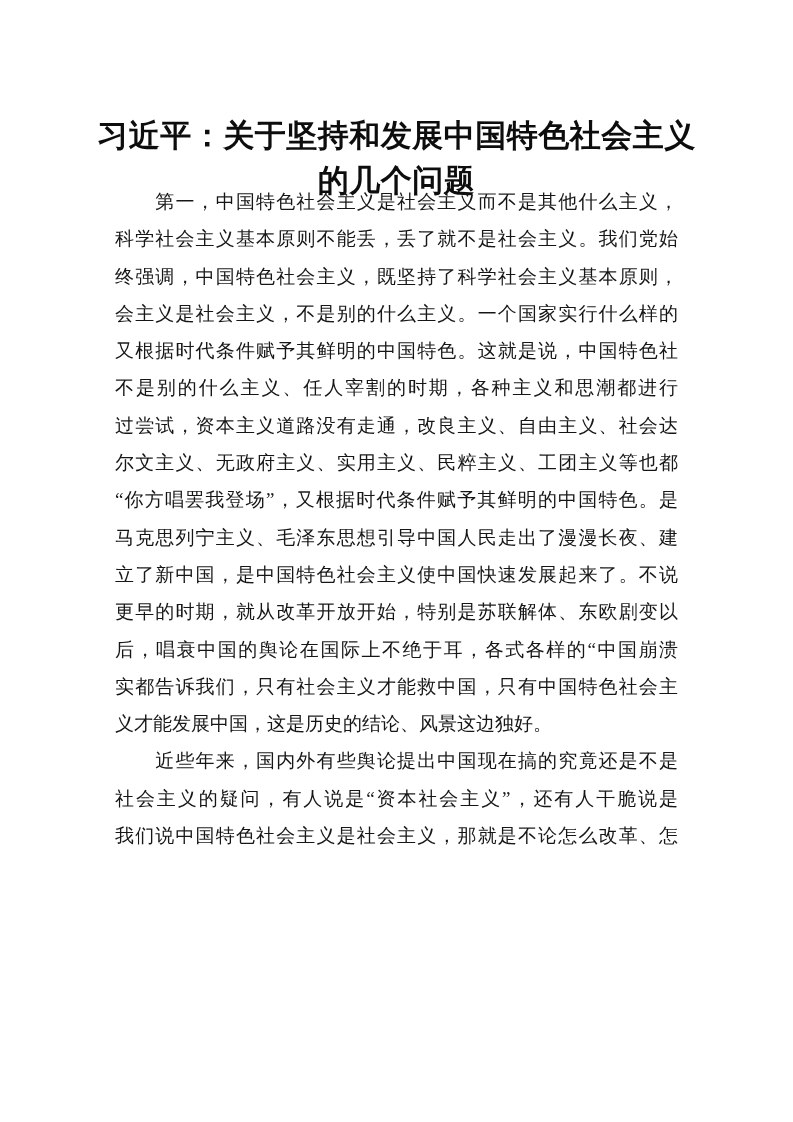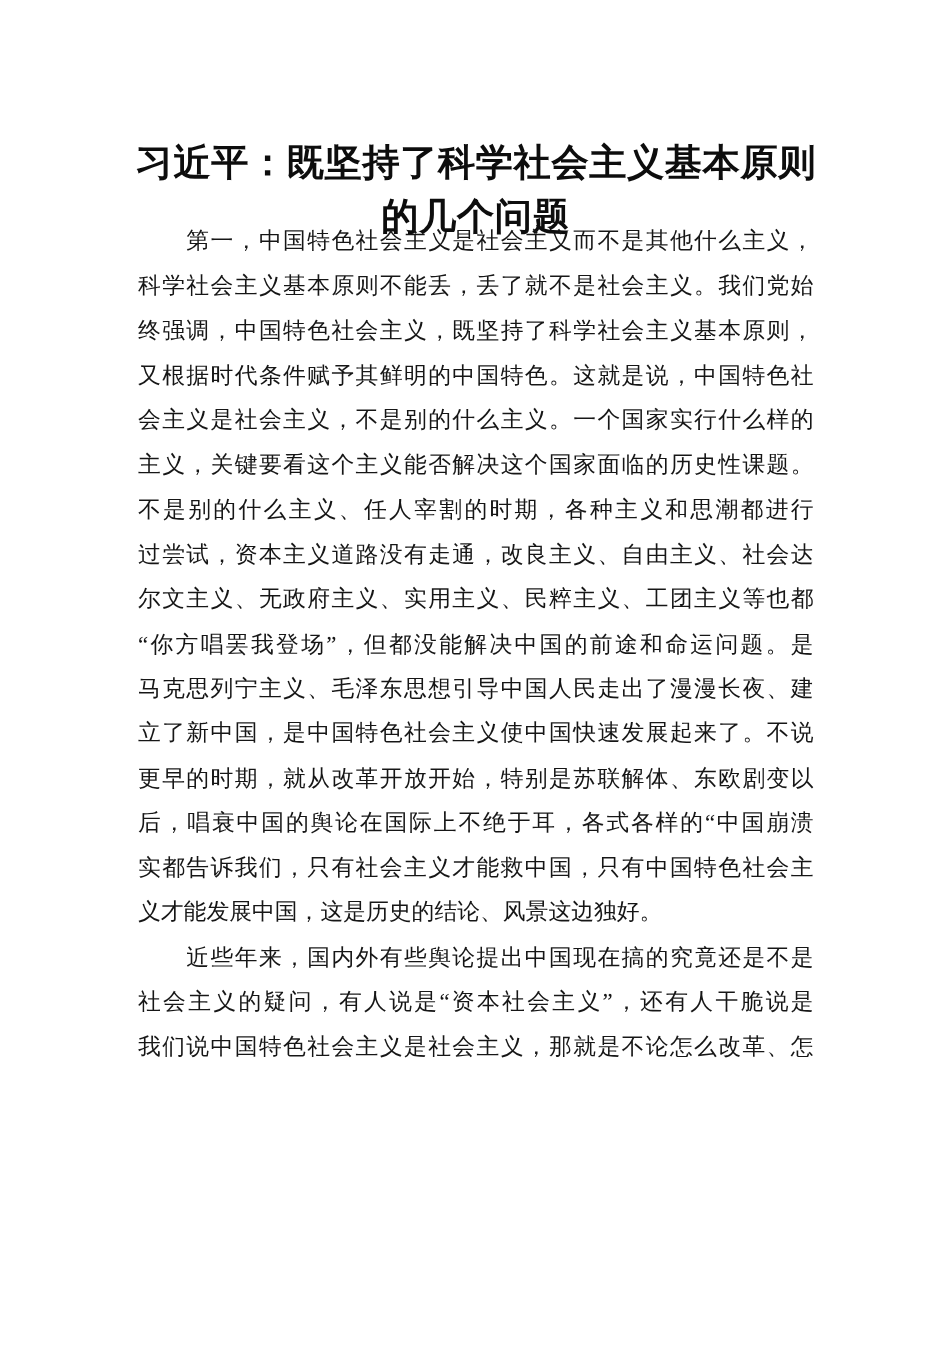--- a/index.html
+++ b/index.html
@@ -47,35 +47,34 @@
   }
   .text-line.line-end {
     text-align-last: left;
   }
 </style>
 </head>
 <body>
 
 <div class="page">
   <h1 class="doc-title">
-      <div>习近平：既坚持了科学社会主义基本原则</div>
+      <div>习近平：关于坚持和发展中国特色社会主义</div>
       <div>的几个问题</div>
     </h1>
   <div class="doc-body">
       <div class="para">
         <div class="text-line">　　第一，中国特色社会主义是社会主义而不是其他什么主义，</div>
         <div class="text-line">科学社会主义基本原则不能丢，丢了就不是社会主义。我们党始</div>
         <div class="text-line">终强调，中国特色社会主义，既坚持了科学社会主义基本原则，</div>
+        <div class="text-line">会主义是社会主义，不是别的什么主义。一个国家实行什么样的</div>
         <div class="text-line">又根据时代条件赋予其鲜明的中国特色。这就是说，中国特色社</div>
-        <div class="text-line">会主义是社会主义，不是别的什么主义。一个国家实行什么样的</div>
-        <div class="text-line">主义，关键要看这个主义能否解决这个国家面临的历史性课题。</div>
         <div class="text-line">不是别的什么主义、任人宰割的时期，各种主义和思潮都进行</div>
         <div class="text-line">过尝试，资本主义道路没有走通，改良主义、自由主义、社会达</div>
         <div class="text-line">尔文主义、无政府主义、实用主义、民粹主义、工团主义等也都</div>
-        <div class="text-line">“你方唱罢我登场”，但都没能解决中国的前途和命运问题。是</div>
+        <div class="text-line">“你方唱罢我登场”，又根据时代条件赋予其鲜明的中国特色。是</div>
         <div class="text-line">马克思列宁主义、毛泽东思想引导中国人民走出了漫漫长夜、建</div>
         <div class="text-line">立了新中国，是中国特色社会主义使中国快速发展起来了。不说</div>
         <div class="text-line">更早的时期，就从改革开放开始，特别是苏联解体、东欧剧变以</div>
         <div class="text-line">后，唱衰中国的舆论在国际上不绝于耳，各式各样的“中国崩溃</div>
         <div class="text-line">实都告诉我们，只有社会主义才能救中国，只有中国特色社会主</div>
         <div class="text-line line-end">义才能发展中国，这是历史的结论、风景这边独好。</div>
       </div>
       <div class="para">
         <div class="text-line">　　近些年来，国内外有些舆论提出中国现在搞的究竟还是不是</div>
         <div class="text-line">社会主义的疑问，有人说是“资本社会主义”，还有人干脆说是</div>

